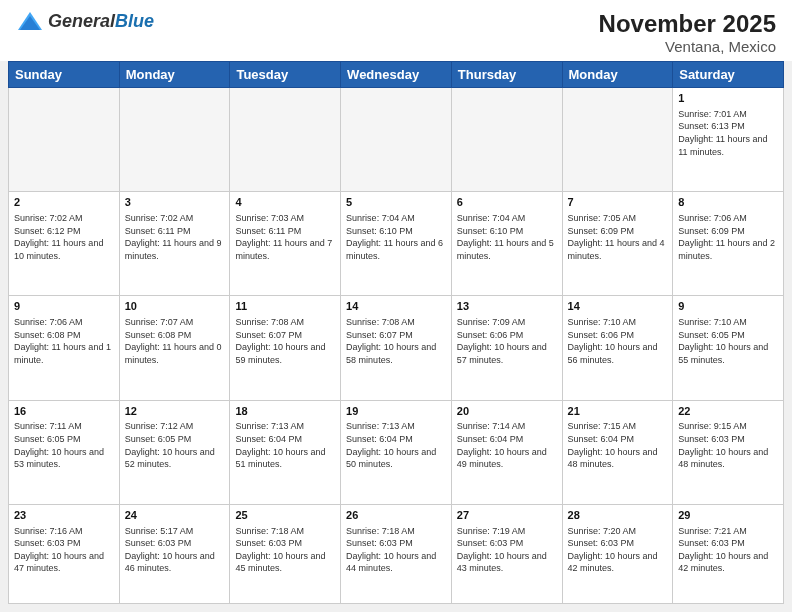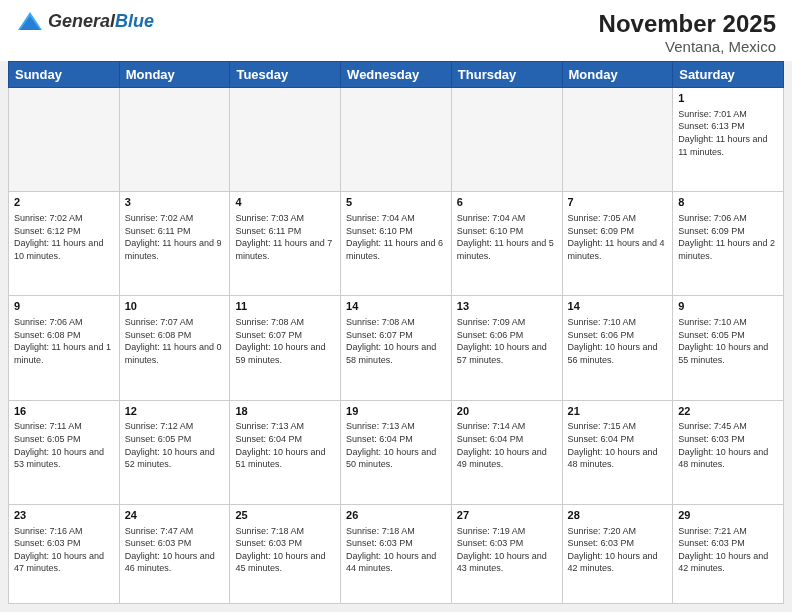--- a/index.html
+++ b/index.html
@@ -288,35 +288,35 @@
 Daylight: 10 hours and 49 minutes.</div>
             </td>
             <td>
               <span class="day-number">21</span>
               <div class="day-info">Sunrise: 7:15 AM
 Sunset: 6:04 PM
 Daylight: 10 hours and 48 minutes.</div>
             </td>
             <td>
               <span class="day-number">22</span>
-              <div class="day-info">Sunrise: 7:45 AM
+              <div class="day-info">Sunrise: 9:15 AM
 Sunset: 6:03 PM
 Daylight: 10 hours and 48 minutes.</div>
             </td>
           </tr>
           <tr>
             <td>
               <span class="day-number">23</span>
               <div class="day-info">Sunrise: 7:16 AM
 Sunset: 6:03 PM
 Daylight: 10 hours and 47 minutes.</div>
             </td>
             <td>
               <span class="day-number">24</span>
-              <div class="day-info">Sunrise: 7:47 AM
+              <div class="day-info">Sunrise: 5:17 AM
 Sunset: 6:03 PM
 Daylight: 10 hours and 46 minutes.</div>
             </td>
             <td>
               <span class="day-number">25</span>
               <div class="day-info">Sunrise: 7:18 AM
 Sunset: 6:03 PM
 Daylight: 10 hours and 45 minutes.</div>
             </td>
             <td>

